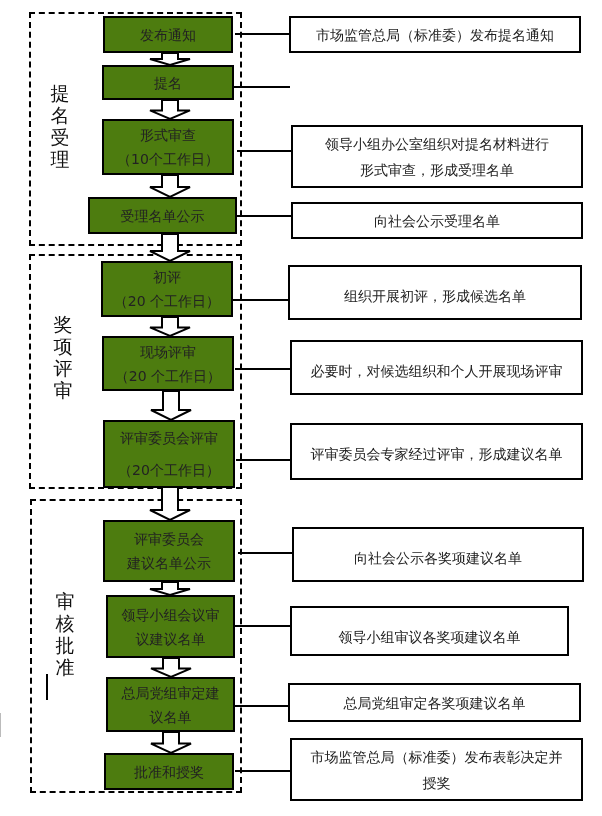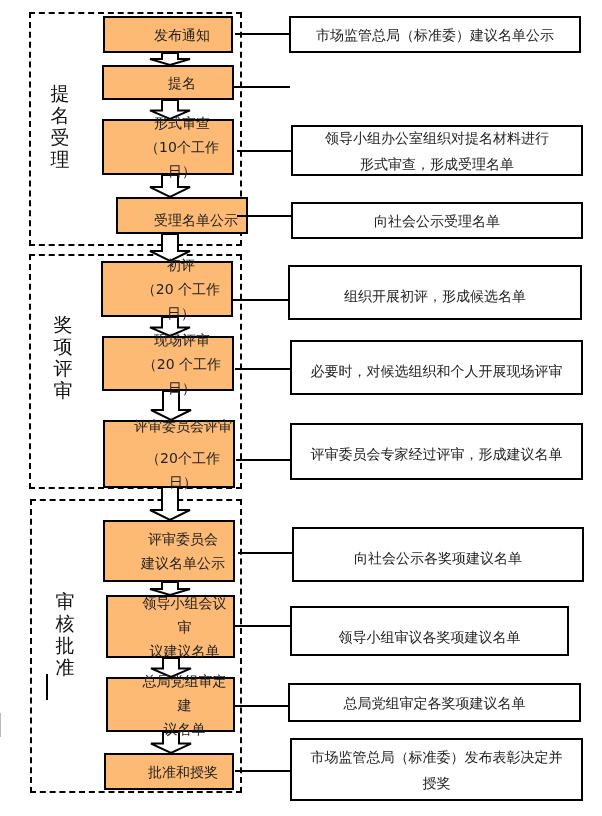--- a/index.html
+++ b/index.html
@@ -2,23 +2,23 @@
 <html><head>
 <meta charset="utf-8">
 <style>
   html, body { margin: 0; padding: 0; background: #ffffff; }
   body { width: 602px; height: 816px; position: relative; overflow: hidden;
          font-family: "DejaVu Sans", "Liberation Sans", sans-serif; color: #1a1a1a; }
   .stage { position: absolute; left: 0; top: 0; width: 602px; height: 816px; }
   .phase { position: absolute; border: 2px dashed #000; box-sizing: border-box; }
   .phase-label { position: absolute; font-size: 19px; line-height: 22px; width: 22px;
                  text-align: center; color: #111; word-break: break-all; }
-  .step { position: absolute; background: #fdba74; border: 2px solid #000; box-sizing: border-box;
+  .step { position: absolute; background: #4d7c0f; border: 2px solid #000; box-sizing: border-box;
           display: flex; flex-direction: column; align-items: center; justify-content: center;
-          font-size: 14px; line-height: 24px; color: #222; text-align: center; padding-left: 28px; }
+          font-size: 14px; line-height: 24px; color: #222; text-align: center; }
   .desc { position: absolute; background: #fff; border: 2px solid #000; box-sizing: border-box;
           display: flex; flex-direction: column; align-items: center; justify-content: center;
           font-size: 14px; line-height: 26px; color: #222; text-align: center; padding: 0 6px; }
   .desc.top { justify-content: flex-start; padding-top: 16px; }
   .connector { position: absolute; height: 2px; background: #000; }
   svg.arrows { position: absolute; left: 0; top: 0; width: 602px; height: 816px; pointer-events: none; }
   .stray-mark { position: absolute; left: 46px; top: 674px; width: 2px; height: 26px; background: #000; }
   .edge-mark { position: absolute; left: 0px; top: 713px; width: 1px; height: 24px; background: #bbb; }
 </style>
 </head>
@@ -56,21 +56,21 @@
   <div class="step" style="left:103px;top:16px;width:130px;height:37px;">
     <span>发布通知</span>
   </div>
   <div class="step" style="left:102px;top:65px;width:132px;height:35px;">
     <span>提名</span>
   </div>
   <div class="step" style="left:102px;top:119px;width:132px;height:56px;">
     <span>形式审查</span>
     <span>（10个工作日）</span>
   </div>
-  <div class="step" style="left:116px;top:197px;width:132px;height:37px;justify-content:flex-end;">
+  <div class="step" style="left:88px;top:197px;width:149px;height:37px;">
     <span>受理名单公示</span>
   </div>
 
   <div class="step" style="left:101px;top:261px;width:132px;height:56px;">
     <span>初评</span>
     <span>（20 个工作日）</span>
   </div>
   <div class="step" style="left:102px;top:336px;width:132px;height:55px;">
     <span>现场评审</span>
     <span>（20 个工作日）</span>
@@ -102,23 +102,23 @@
   <div class="connector" style="left:237px;top:215px;width:55px;"></div>
   <div class="connector" style="left:233px;top:299px;width:56px;"></div>
   <div class="connector" style="left:235px;top:368px;width:56px;"></div>
   <div class="connector" style="left:236px;top:459px;width:55px;"></div>
   <div class="connector" style="left:238px;top:552px;width:56px;"></div>
   <div class="connector" style="left:235px;top:625px;width:56px;"></div>
   <div class="connector" style="left:235px;top:705px;width:55px;"></div>
   <div class="connector" style="left:235px;top:770px;width:56px;"></div>
 
   <div class="desc" style="left:289px;top:16px;width:292px;height:37px;">
-    <span>市场监管总局（标准委）建议名单公示</span>
+    <span>市场监管总局（标准委）发布提名通知</span>
   </div>
-  <div class="desc" style="left:291px;top:125px;width:292px;height:51px;text-align:right;">
+  <div class="desc" style="left:291px;top:125px;width:292px;height:63px;text-align:right;">
     <span>领导小组办公室组织对提名材料进行</span>
     <span>形式审查，形成受理名单</span>
   </div>
   <div class="desc" style="left:291px;top:202px;width:292px;height:37px;">
     <span>向社会公示受理名单</span>
   </div>
 
   <div class="desc top" style="left:288px;top:265px;width:294px;height:55px;">
     <span>组织开展初评，形成候选名单</span>
   </div>

